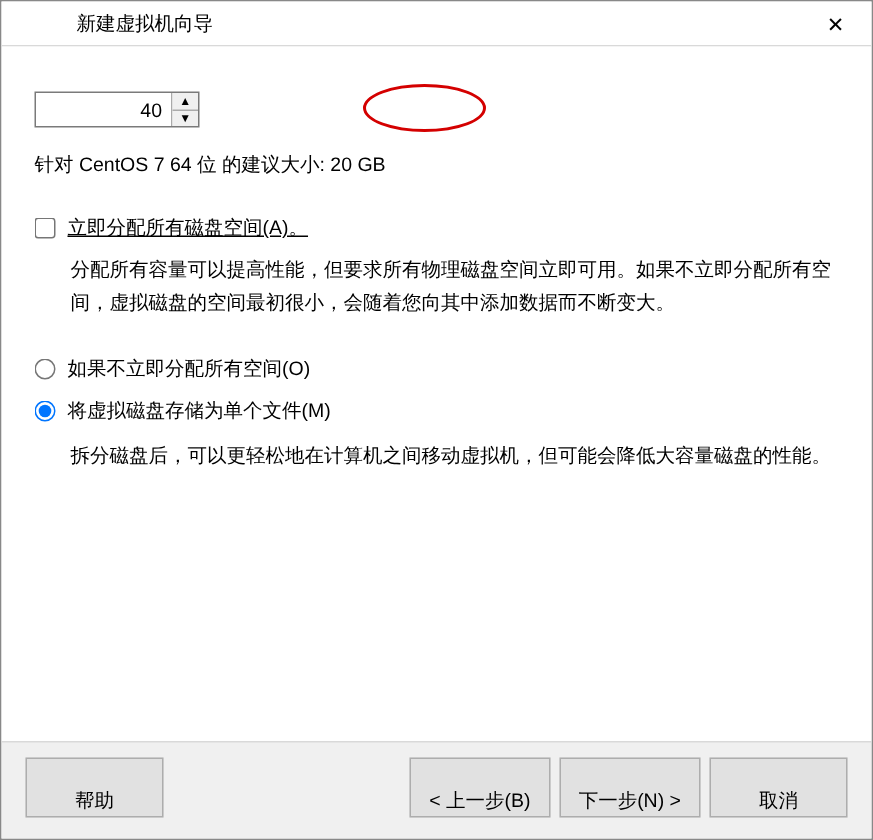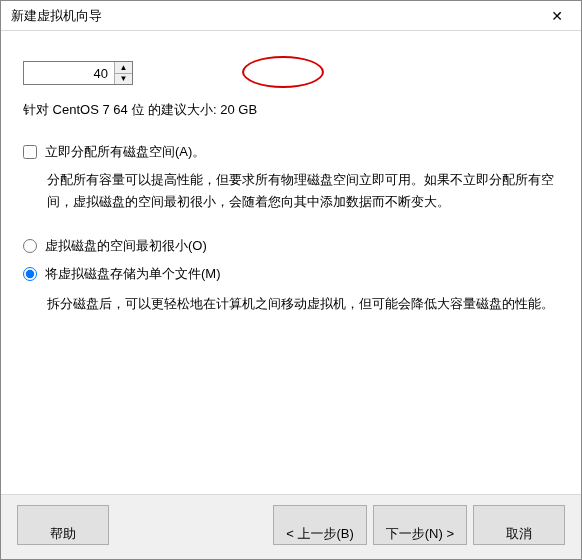--- a/index.html
+++ b/index.html
@@ -22,21 +22,21 @@
     flex-direction: column;
   }
   .titlebar {
     height: 30px;
     background: #fff;
     display: flex;
     align-items: center;
     padding: 0 4px 0 10px;
     border-bottom: 1px solid #d9d9d9;
   }
-  .titlebar .title { flex: 1; font-size: 13px; }
+  .titlebar .title { flex: 1; font-size: 13px; margin-left: 40px; }
   .titlebar .close {
     width: 40px; height: 28px;
     display: flex; align-items: center; justify-content: center;
     font-size: 14px;
     cursor: default;
   }
   .header {
     background: #fff;
     padding: 12px 20px 14px 28px;
     border-bottom: 1px solid #d9d9d9;
@@ -98,20 +98,21 @@
     height: 32px;
     left: 219px;
     top: -5px;
     pointer-events: none;
   }
   .recommend { margin-bottom: 24px; }
   .checkbox-row {
     display: flex;
     align-items: center;
     margin-bottom: 8px;
+    text-decoration: underline;
   }
   .checkbox-row input { margin: 0 8px 0 0; width: 14px; height: 14px; }
   .desc {
     margin: 0 0 24px 24px;
     line-height: 1.7;
     font-size: 13px;
   }
   .radio-row {
     display: flex;
     align-items: center;
@@ -166,21 +167,21 @@
     <div class="recommend">针对 CentOS 7 64 位 的建议大小: 20 GB</div>
 
     <div class="checkbox-row">
       <input type="checkbox" style="">
       <span>立即分配所有磁盘空间(A)。</span>
     </div>
     <div class="desc">分配所有容量可以提高性能，但要求所有物理磁盘空间立即可用。如果不立即分配所有空间，虚拟磁盘的空间最初很小，会随着您向其中添加数据而不断变大。</div>
 
     <div class="radio-row">
       <input type="radio" name="store" style="">
-      <span>虚拟磁盘的空间最初很小(O)</span>
+      <span>如果不立即分配所有空间(O)</span>
     </div>
     <div class="radio-row">
       <input type="radio" name="store" checked="" style="">
       <span>将虚拟磁盘存储为单个文件(M)</span>
     </div>
     <div class="desc">拆分磁盘后，可以更轻松地在计算机之间移动虚拟机，但可能会降低大容量磁盘的性能。</div>
 
   </div>
 
   <div class="footer">

